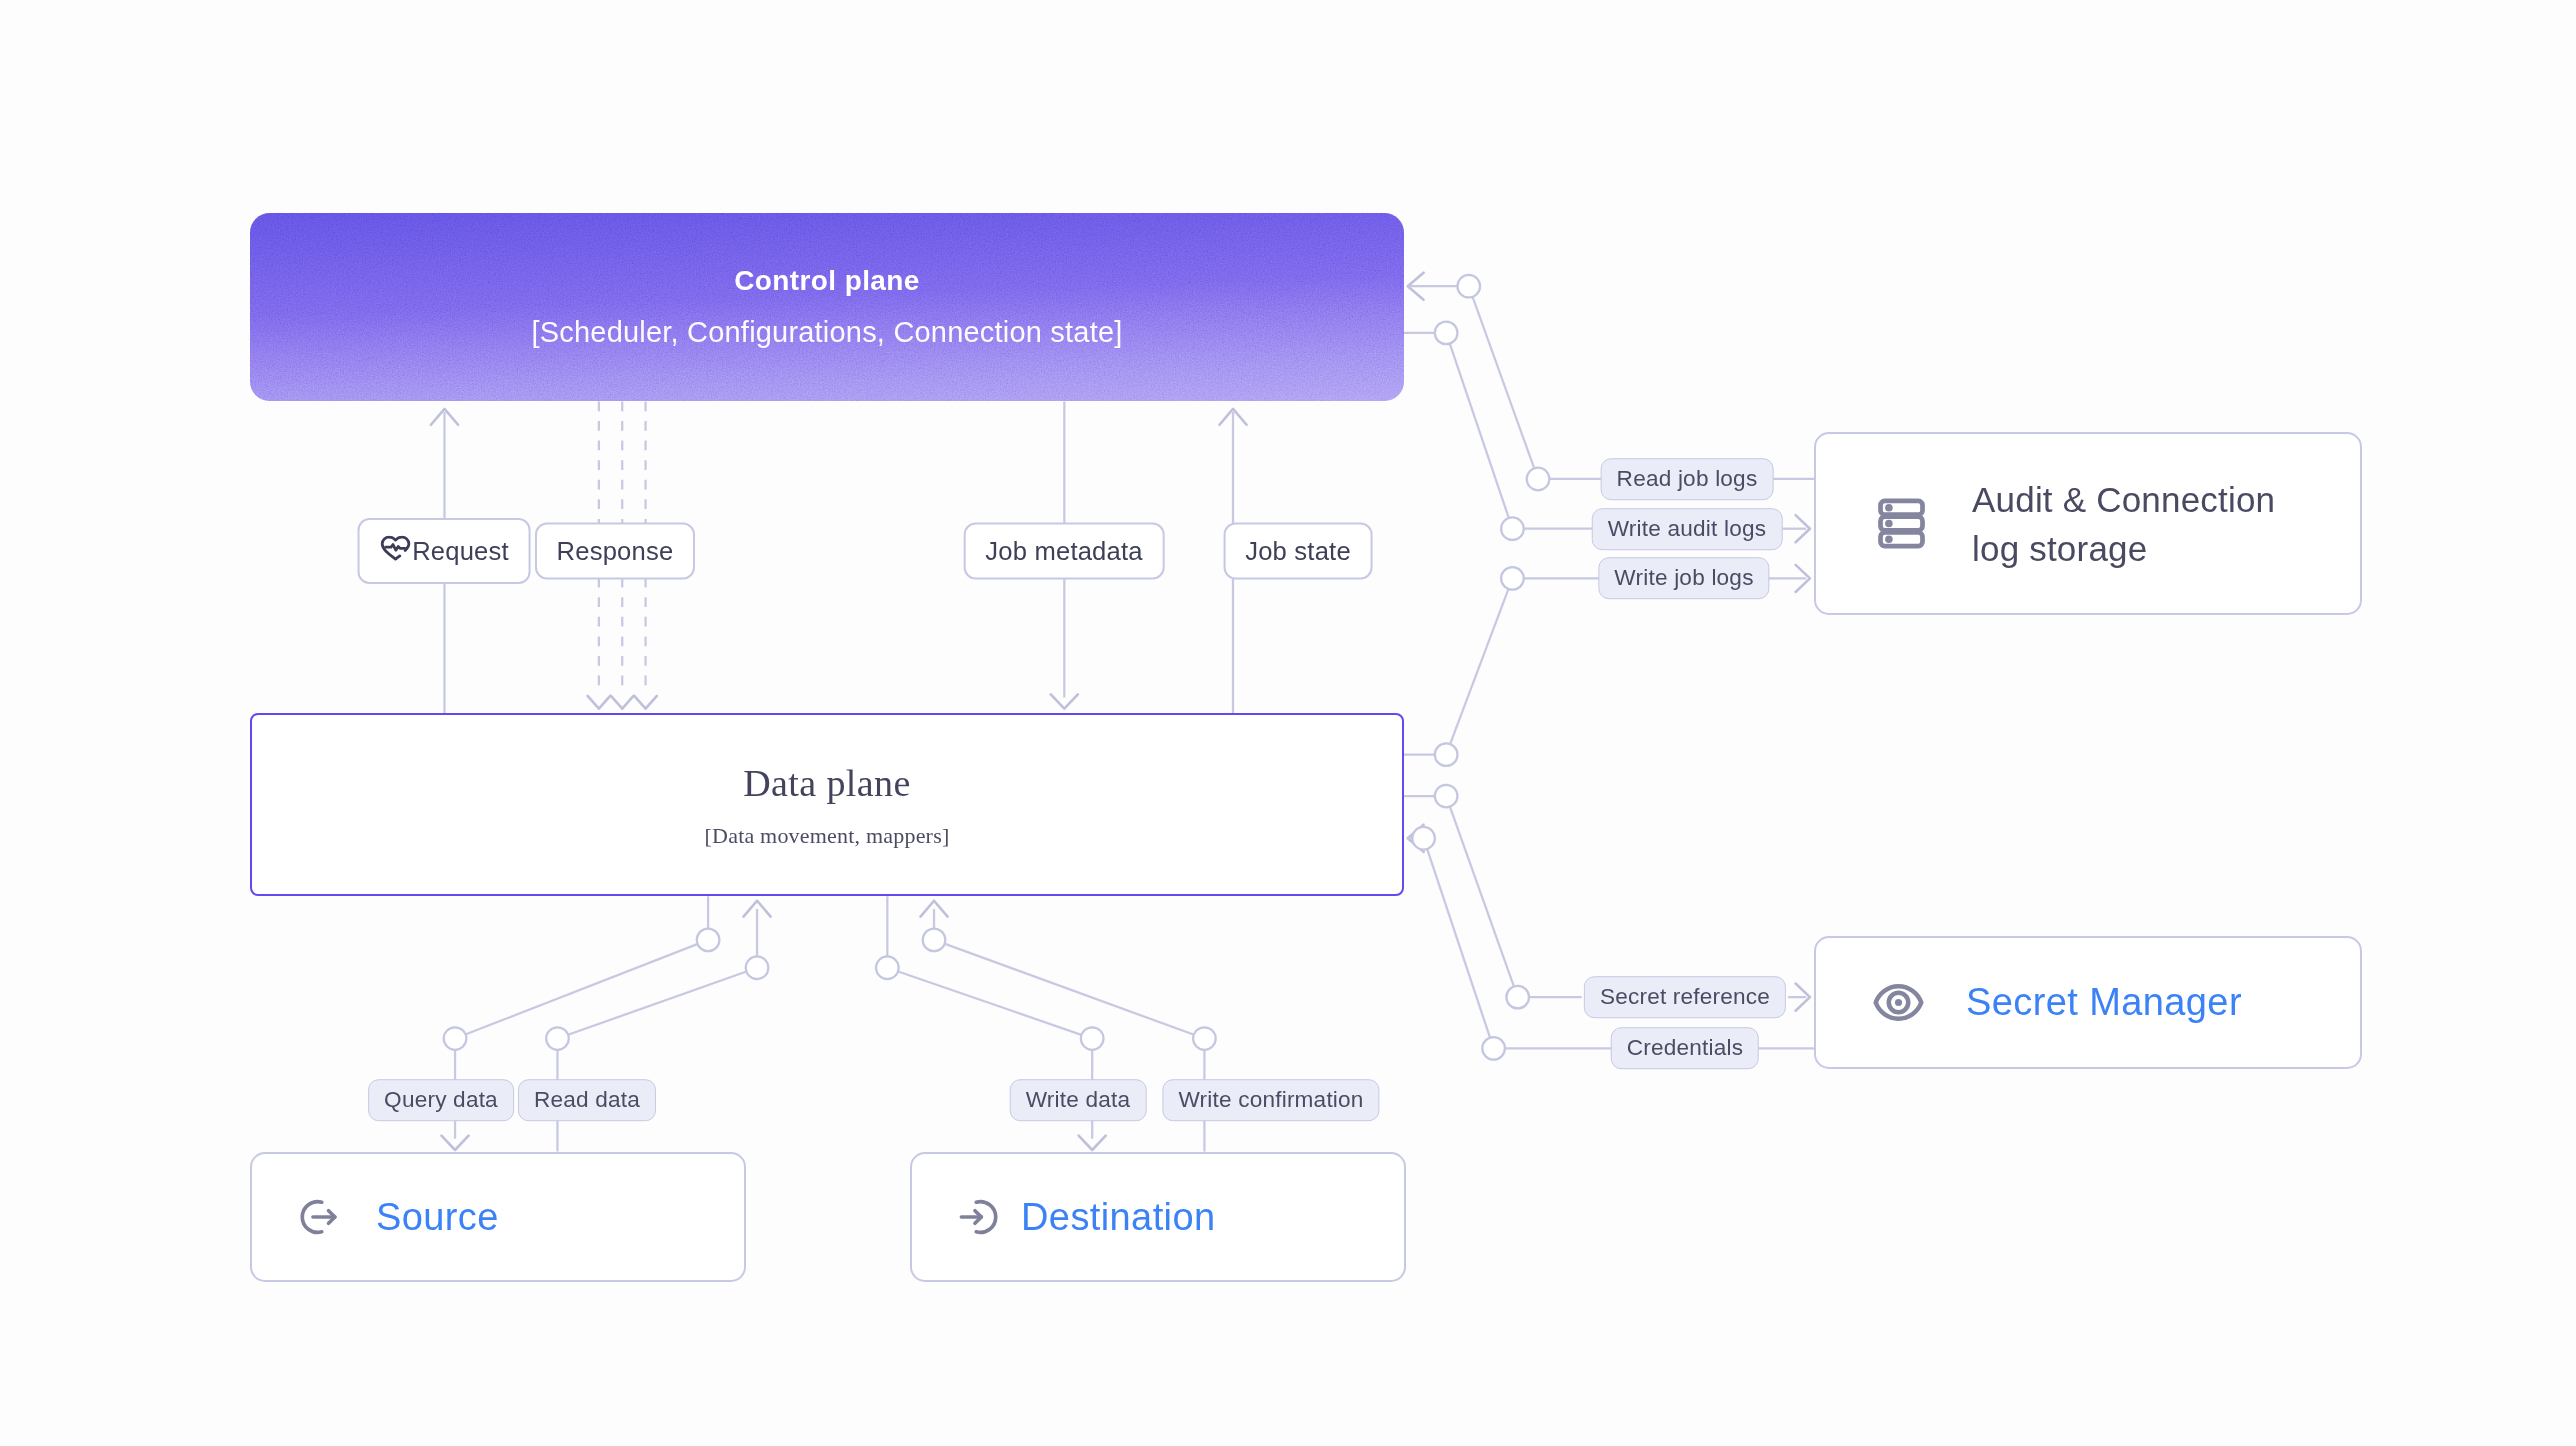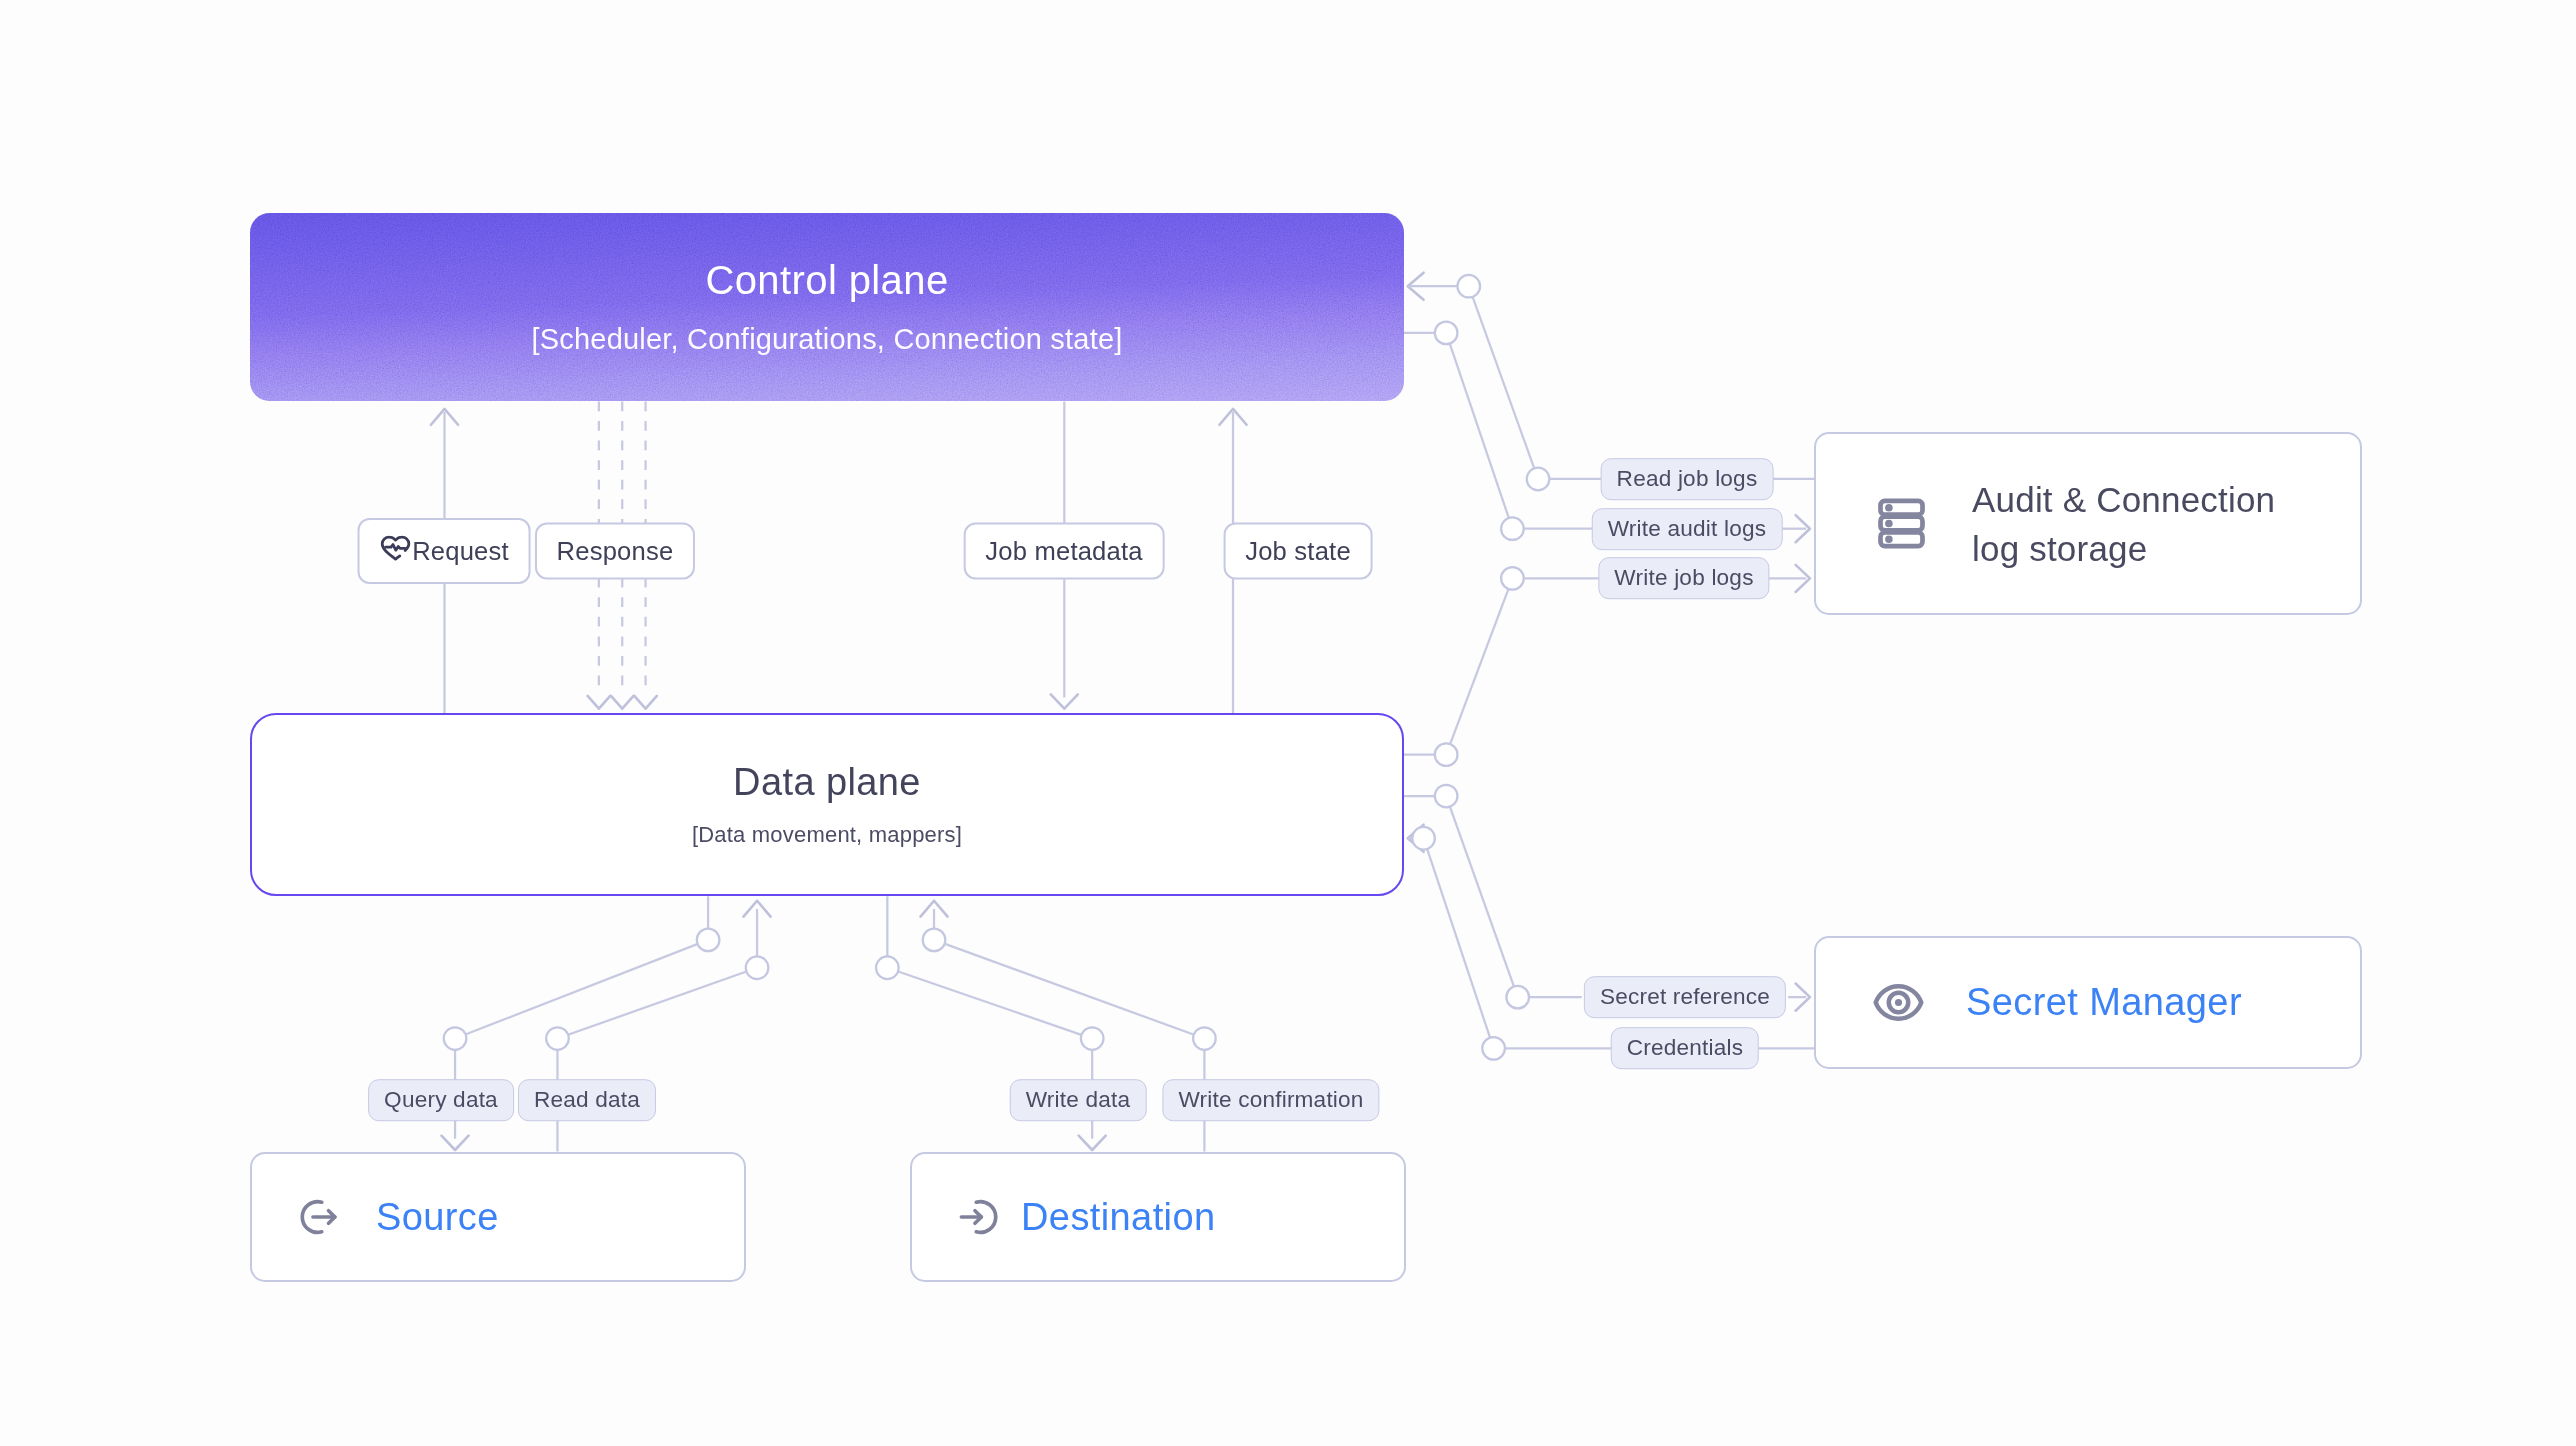--- a/index.html
+++ b/index.html
@@ -15,24 +15,24 @@
 
   .node{position:absolute;box-sizing:border-box;background:#FFFFFF;
     border:2.3px solid #C6C9E2;border-radius:18px;}
   .node-center{display:flex;flex-direction:column;align-items:center;justify-content:center;gap:18px;}
 
   .control{border:none;border-radius:19.6px;overflow:hidden;
     background:linear-gradient(178deg,#584AE1 0%,#6E5CE9 45%,#A593F2 100%);}
   .control .noisefx{position:absolute;inset:0;width:100%;height:100%;}
   .control .inner{position:relative;width:100%;height:100%;display:flex;flex-direction:column;
     align-items:center;justify-content:center;gap:19.6px;}
-  .ctitle{font-size:40px;font-weight:400;color:#FFFFFF;letter-spacing:0.4px;}
+  .ctitle{font-size:28px;font-weight:700;color:#FFFFFF;letter-spacing:0.4px;}
   .csub{font-size:29px;color:rgba(255,255,255,0.97);letter-spacing:0.2px;}
 
-  .data{border:2.3px solid #6647F0;border-radius:26px;}
+  .data{border:2.3px solid #6647F0;border-radius:8px;font-family:Liberation Serif, serif;}
   .dtitle{font-size:38px;font-weight:500;color:#43445C;letter-spacing:0.4px;}
   .dsub{font-size:22px;color:#4B4C63;letter-spacing:0.2px;}
 
   .leaf{display:flex;align-items:center;padding-left:45px;gap:35px;border-radius:15px;}
   .leaf .ltitle{font-size:38px;font-weight:500;color:#3b82f6;letter-spacing:0.4px;}
   .leaf .icon{flex:0 0 auto;display:flex;}
   .audit-text{font-size:35px;font-weight:500;color:#494A60;line-height:1.4;letter-spacing:0.2px;}
   .audit-text span{display:block;}
 
   .lbl{position:absolute;transform:translate(-50%,-50%);box-sizing:border-box;white-space:nowrap;

